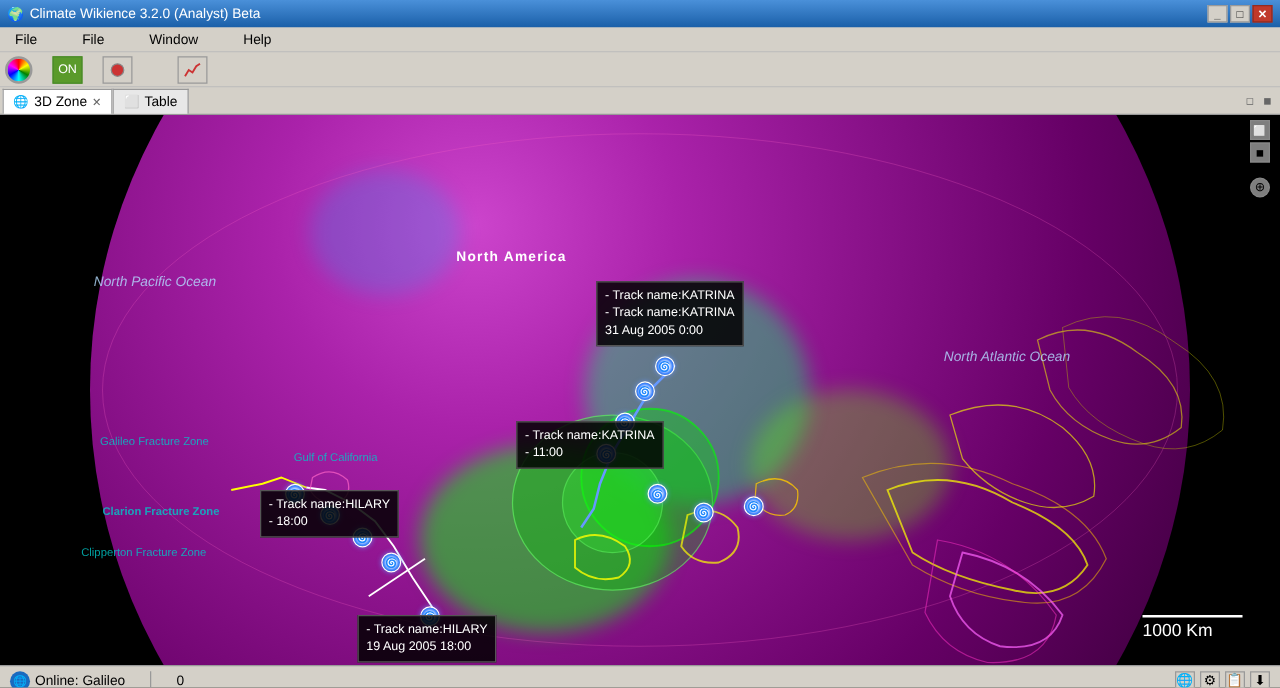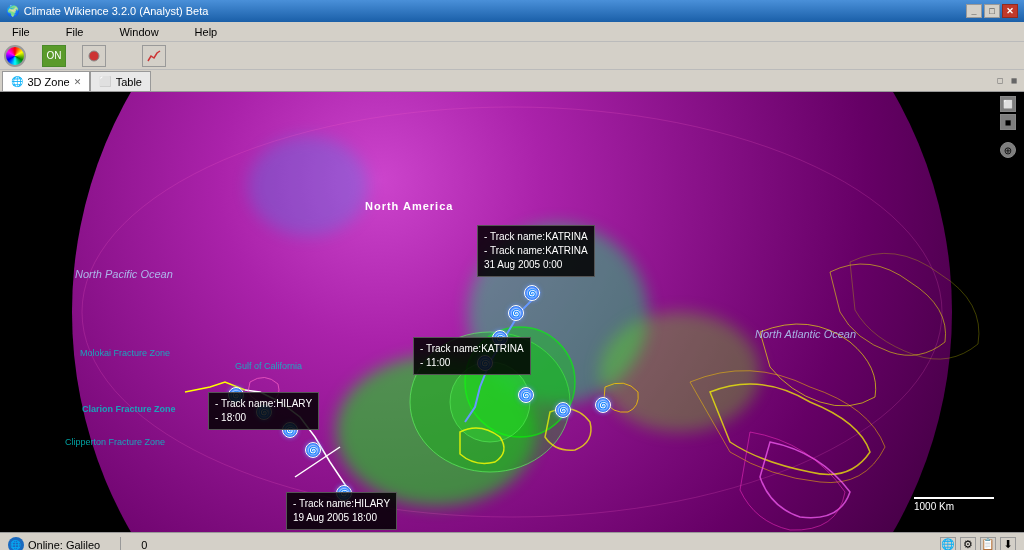--- a/index.html
+++ b/index.html
@@ -107,21 +107,20 @@
       overflow: hidden;
     }
 
     
     .ocean-label {
       position: absolute;
       color: rgba(180, 220, 255, 0.8);
       font-size: 11px;
       font-style: italic;
       pointer-events: none;
-      margin-top: 48px;
     }
 
     
     .fracture-label {
       position: absolute;
       color: rgba(0, 200, 200, 0.8);
       font-size: 9px;
       pointer-events: none;
       white-space: nowrap;
     }
@@ -155,21 +154,21 @@
     .track-svg {
       position: absolute;
       top: 0; left: 0;
       width: 100%; height: 100%;
     }
 
     
     .scale-bar {
       position: absolute;
       bottom: 20px; right: 30px;
-      color: white; font-size: 10px;
+      color: white; font-size: 14px;
     }
     .scale-line {
       width: 80px; height: 2px;
       background: white;
       margin-bottom: 2px;
     }
     .scale-end {
       display: flex; justify-content: space-between;
     }
 
@@ -374,21 +373,21 @@
   <div class="storm-tooltip" style="left:286px;top:400px;">
     <div>- Track name:HILARY</div>
     <div>19 Aug 2005 18:00</div>
   </div>
 
   <div class="ocean-label" style="left:75px;top:128px;">North Pacific Ocean</div>
   <div class="ocean-label" style="left:755px;top:188px;">North Atlantic Ocean</div>
 
   <div class="continent-label" style="left:365px;top:108px;">North America</div>
 
-  <div class="fracture-label" style="left:80px;top:256px;">Molokai Fracture Zone</div>
+  <div class="fracture-label" style="left:80px;top:256px;">Galileo Fracture Zone</div>
   <div class="fracture-label" style="left:82px;top:312px;font-weight:bold;">Clarion Fracture Zone</div>
   <div class="fracture-label" style="left:65px;top:345px;">Clipperton Fracture Zone</div>
   <div class="fracture-label" style="left:235px;top:269px;">Gulf of California</div>
 
   <div class="scale-bar">
     <div class="scale-line"></div>
     <div class="scale-end">
       <span>1000 Km</span>
     </div>
   </div>

